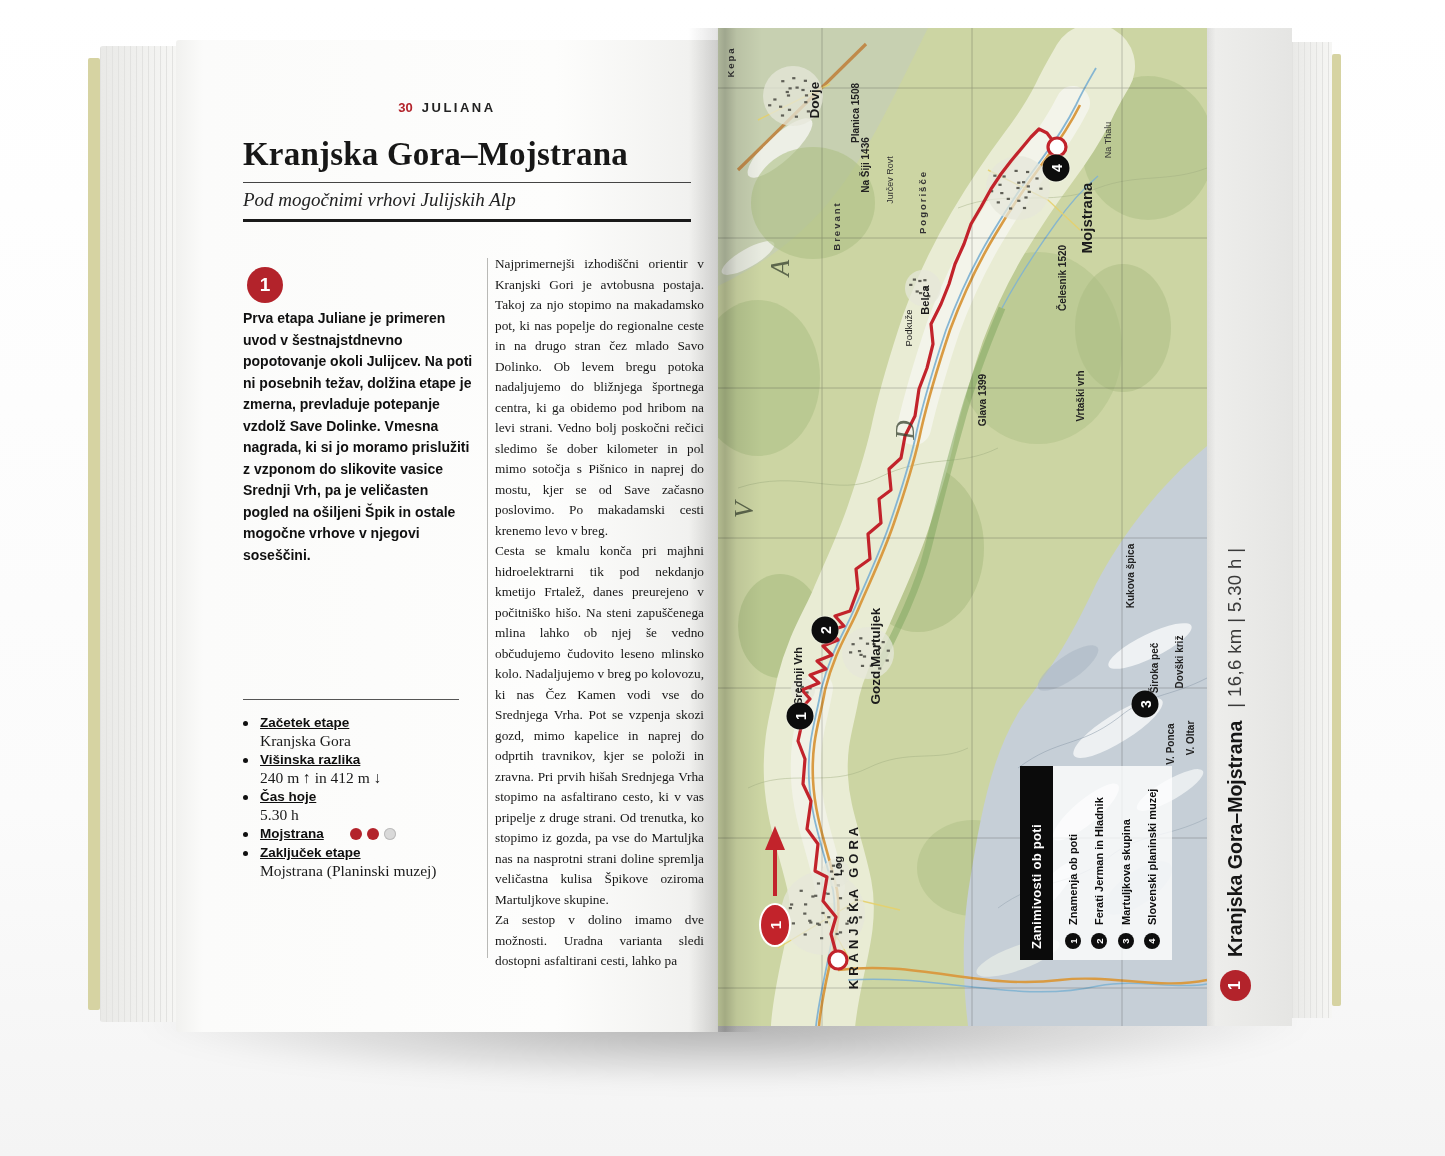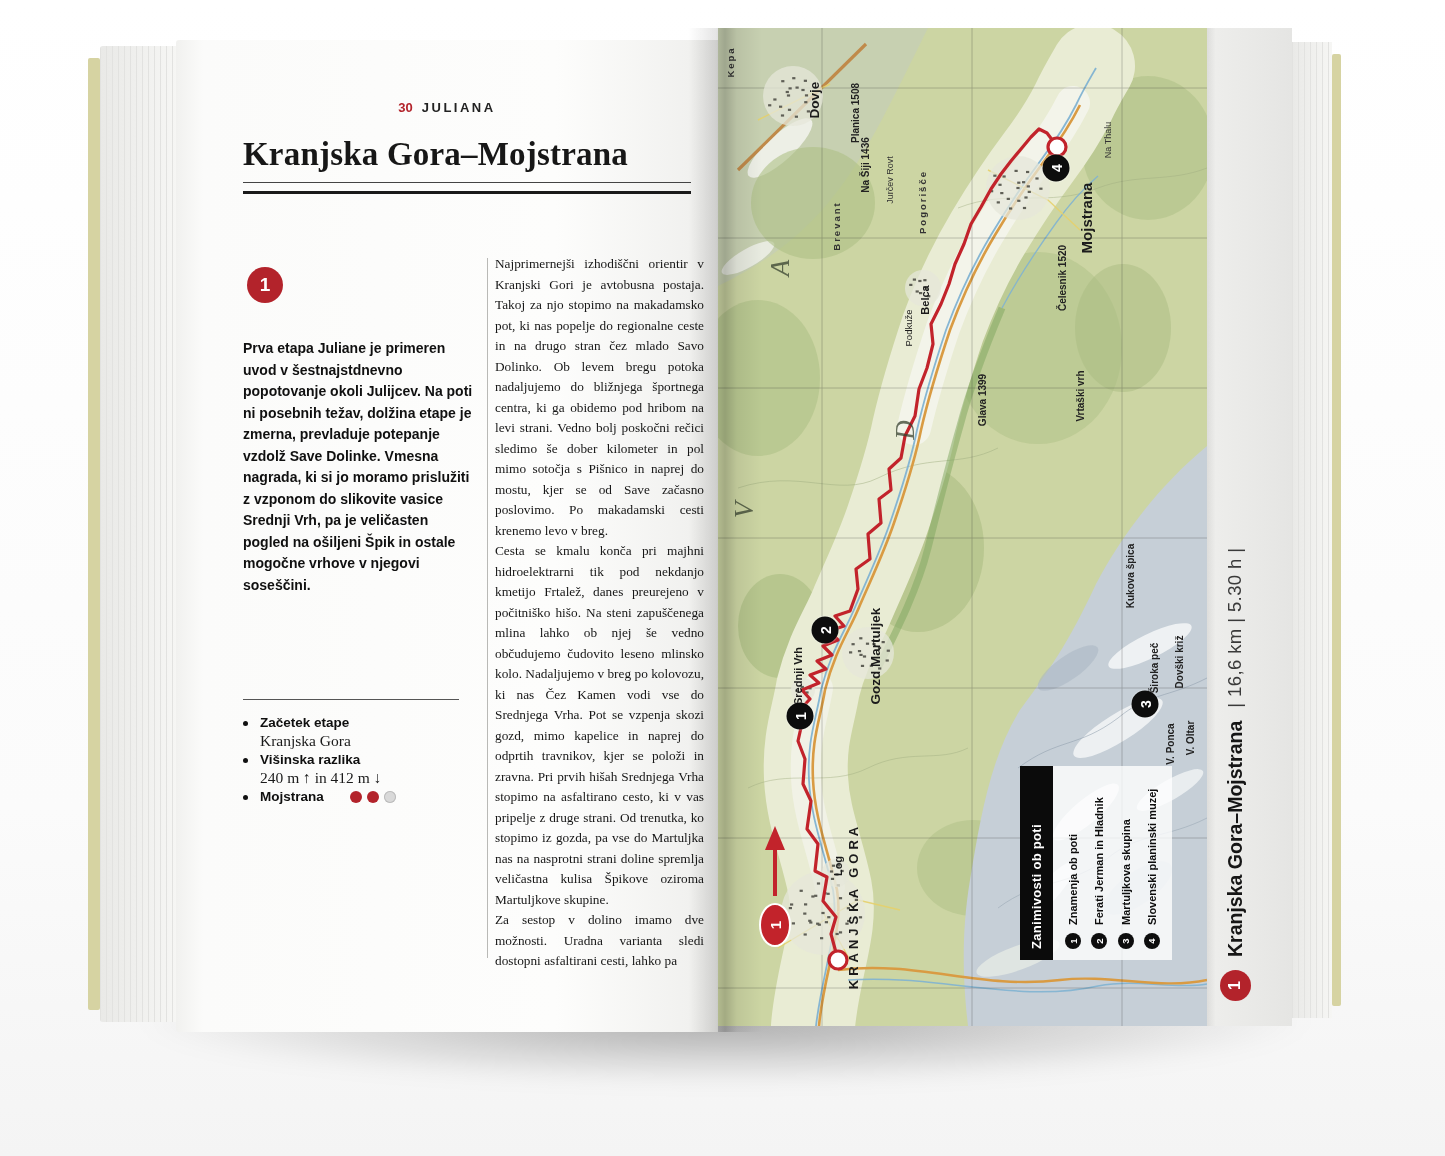--- a/index.html
+++ b/index.html
@@ -21,25 +21,25 @@
   #page-head{position:absolute;left:0;top:60px;width:100%;text-align:center;font-size:13px;letter-spacing:2.5px;font-weight:700;color:#222;}
   #page-head .num{color:#b3232b;margin-right:9px;letter-spacing:0;}
   #title-block{position:absolute;left:67px;top:96px;width:448px;}
   #stage-title{font-family:"Liberation Serif","DejaVu Serif",serif;font-weight:700;font-size:33px;color:#171717;letter-spacing:.2px;}
   .rule-thin{height:1px;background:#444;margin-top:9px;}
   #stage-subtitle{font-family:"Liberation Serif","DejaVu Serif",serif;font-style:italic;font-size:19px;color:#222;margin-top:6px;}
   .rule-thick{height:2.5px;background:#1a1a1a;margin-top:8px;}
   .stage-badge{width:36px;height:36px;border-radius:50%;background:#b3232b;color:#fff;display:flex;align-items:center;justify-content:center;
     font-size:19px;font-weight:700;}
   #intro-badge{position:absolute;left:71px;top:227px;}
-  #intro-text{position:absolute;left:67px;top:298px;width:234px;font-weight:700;font-size:14px;line-height:21.5px;color:#101010;}
+  #intro-text{position:absolute;left:67px;top:268px;width:234px;font-weight:700;font-size:14px;line-height:21.5px;color:#101010;}
   #facts-rule{position:absolute;left:67px;top:659px;width:216px;height:1px;background:#555;}
   #facts{position:absolute;left:67px;top:674px;width:250px;list-style:none;margin:0;padding:0;}
   #facts li{margin:0 0 1px 0;}
-  .fact-label{font-weight:700;font-size:13.5px;color:#0f0f0f;line-height:18px;display:flex;align-items:center;}
+  .fact-label{font-weight:700;font-size:13.5px;color:#0f0f0f;line-height:18px;display:flex;align-items:center;text-decoration:underline;}
   .fact-label .dot{width:5px;height:5px;border-radius:50%;background:#111;margin-right:12px;flex:0 0 auto;}
   .fact-value{font-family:"Liberation Serif","DejaVu Serif",serif;font-size:15.5px;color:#1a1a1a;line-height:18px;margin-left:17px;}
   .diff-dots{display:inline-flex;gap:5px;margin-left:26px;vertical-align:middle;}
   .diff-dot{width:12px;height:12px;border-radius:50%;}
   #col-divider{position:absolute;left:311px;top:218px;width:1px;height:700px;background:#b9b9b6;}
   #body-col{position:absolute;left:319px;top:214px;width:209px;height:730px;
     font-family:"Liberation Serif","DejaVu Serif",serif;font-size:13.3px;line-height:20.5px;color:#161616;text-align:justify;}
   #body-col p{margin:0;}
   
   #map{position:absolute;left:0;top:0;width:489px;height:998px;background:#ccd5a3;overflow:hidden;}
@@ -88,20 +88,21 @@
   <div class="cover-edge" style="left:1332px;top:54px;width:9px;height:952px;"></div>
 
   <div id="left-page">
     <div id="page-head">
       <span class="num">30</span><span>JULIANA</span>
     </div>
 
     <div id="title-block">
       <div id="stage-title">Kranjska Gora–Mojstrana</div>
       <div class="rule-thin"></div>
+      <div id="stage-subtitle">Pod mogočnimi vrhovi Julijskih Alp</div>
       <div class="rule-thick"></div>
     </div>
 
     <div id="intro-badge" class="stage-badge">1</div>
     <div id="intro-text">Prva etapa Juliane je primeren uvod v šestnajstdnevno popotovanje okoli Julijcev. Na poti ni posebnih težav, dolžina etape je zmerna, prevladuje potepanje vzdolž Save Dolinke. Vmesna nagrada, ki si jo moramo prislužiti z vzponom do slikovite vasice Srednji Vrh, pa je veličasten pogled na ošiljeni Špik in ostale mogočne vrhove v njegovi soseščini.</div>
 
     <div id="facts-rule"></div>
     <ul id="facts">
         <li>
           <div class="fact-label">
@@ -109,31 +110,45 @@
             <span>Začetek etape</span>
           </div>
           <div class="fact-value">Kranjska Gora</div>
         </li>
         <li>
           <div class="fact-label">
             <span class="dot"></span>
             <span>Višinska razlika</span>
           </div>
           <div class="fact-value">240 m ↑ in 412 m ↓</div>
+        </li>
+        <li>
+          <div class="fact-label">
+            <span class="dot"></span>
+            <span>Čas hoje</span>
+          </div>
+          <div class="fact-value">5.30 h</div>
         </li>
         <li>
           <div class="fact-label">
             <span class="dot"></span>
             <span>Mojstrana</span>
             <span class="diff-dots">
               <span class="diff-dot" style="background: rgb(179, 35, 43);"></span>
               <span class="diff-dot" style="background: rgb(179, 35, 43);"></span>
               <span class="diff-dot" style="background: rgb(217, 217, 217); box-shadow: rgb(187, 187, 187) 0px 0px 0px 1px inset;"></span>
             </span>
           </div>
+        </li>
+        <li>
+          <div class="fact-label">
+            <span class="dot"></span>
+            <span>Zaključek etape</span>
+          </div>
+          <div class="fact-value">Mojstrana (Planinski muzej)</div>
         </li>
       </ul>
 
     <div id="col-divider"></div>
     <div id="body-col">
         <p>Najprimernejši izhodiščni orientir v Kranjski Gori je avtobusna postaja. Takoj za njo stopimo na makadamsko pot, ki nas popelje do regionalne ceste in na drugo stran čez mlado Savo Dolinko. Ob levem bregu potoka nadaljujemo do bližnjega športnega centra, ki ga obidemo pod hribom na levi strani. Vedno bolj poskočni rečici sledimo še dober kilometer in pol mimo sotočja s Pišnico in naprej do mostu, kjer se od Save začasno poslovimo. Po makadamski cesti krenemo levo v breg.</p>
         <p>Cesta se kmalu konča pri majhni hidroelektrarni tik pod nekdanjo kmetijo Frtalež, danes preurejeno v počitniško hišo. Na steni zapuščenega mlina lahko ob njej še vedno občudujemo čudovito leseno mlinsko kolo. Nadaljujemo v breg po kolovozu, ki nas Čez Kamen vodi vse do Srednjega Vrha. Pot se vzpenja skozi gozd, mimo kapelice in naprej do odprtih travnikov, kjer se položi in zravna. Pri prvih hišah Srednjega Vrha stopimo na asfaltirano cesto, ki v vas pripelje z druge strani. Od trenutka, ko stopimo iz gozda, pa vse do Martuljka nas na nasprotni strani doline spremlja veličastna kulisa Špikove oziroma Martuljkove skupine.</p>
         <p>Za sestop v dolino imamo dve možnosti. Uradna varianta sledi dostopni asfaltirani cesti, lahko pa</p>
       </div>
   </div>

